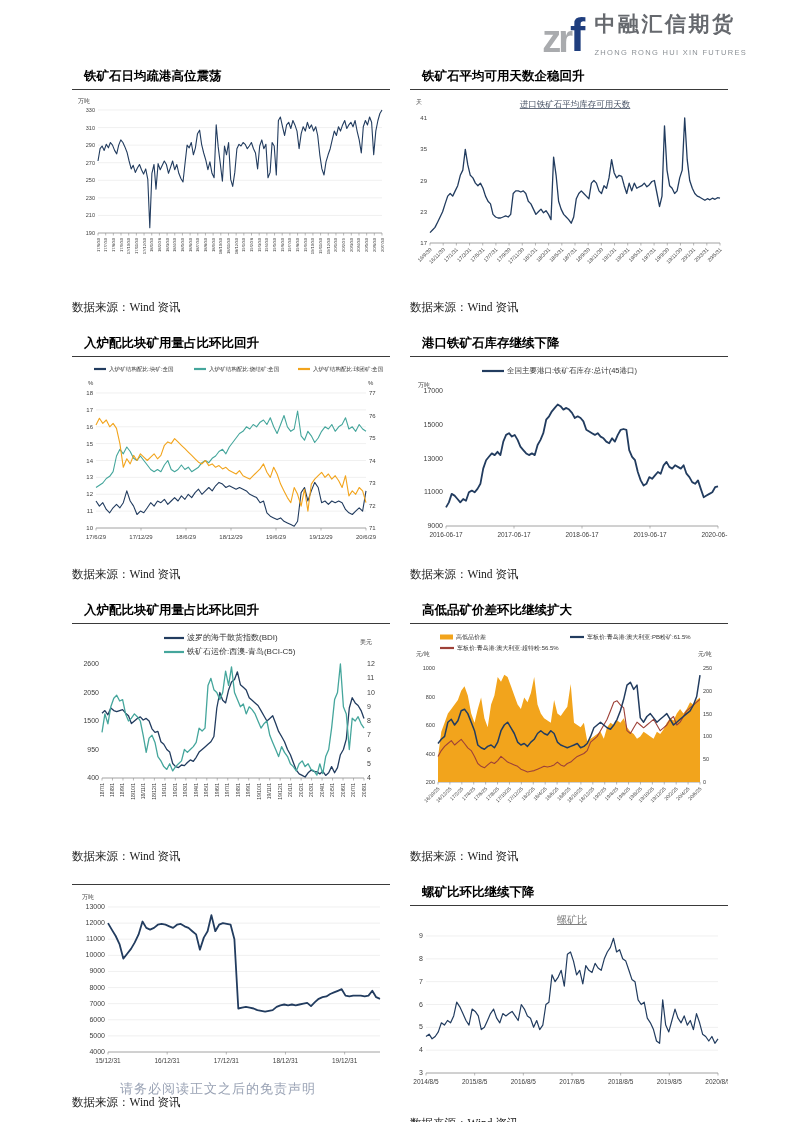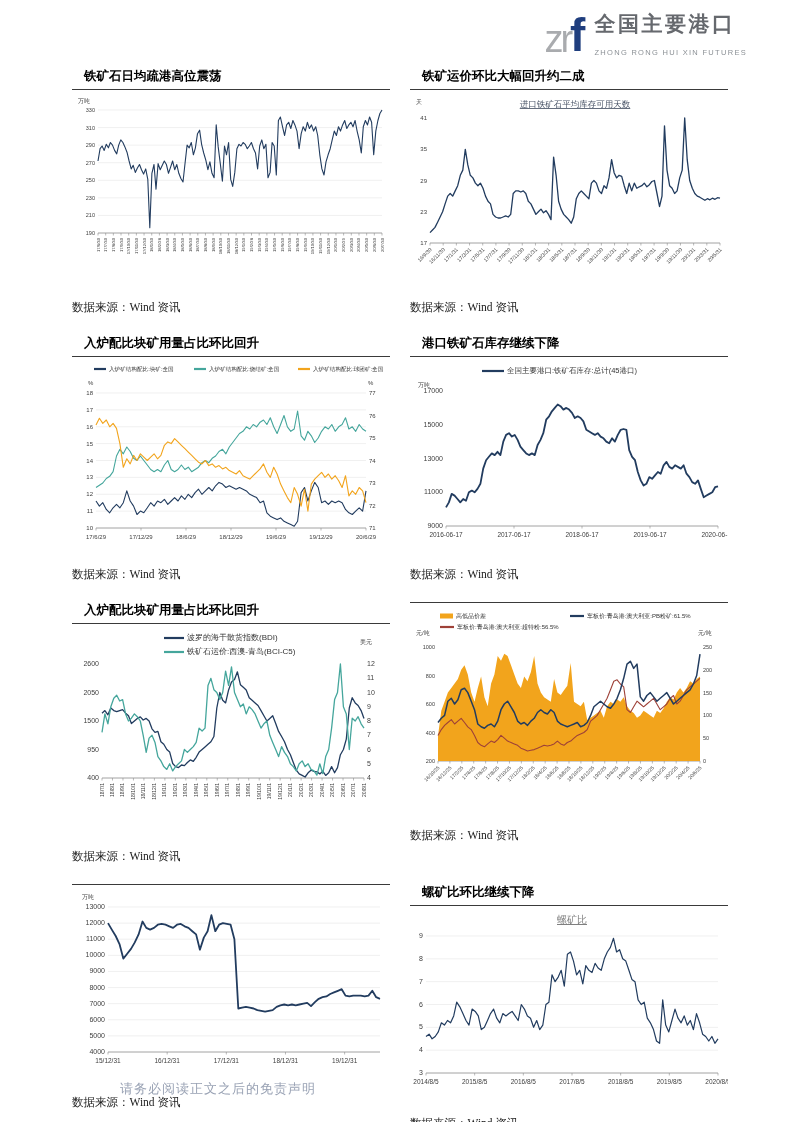--- a/index.html
+++ b/index.html
@@ -1,20 +1,20 @@
 <!DOCTYPE html>
 <html><head>
 <meta charset="utf-8">
 <style>
   html,body{margin:0;padding:0;}
   body{width:793px;height:1122px;background:#ffffff;position:relative;
        font-family:"Liberation Sans",sans-serif;overflow:hidden;}
   .page-header{position:absolute;top:12px;right:46px;display:flex;align-items:center;gap:9px;}
   .logo-mark{display:flex;align-items:flex-end;line-height:1;}
-  .logo-zr{font-weight:400;font-size:38px;color:#a9abae;letter-spacing:-3px;}
+  .logo-zr{font-weight:700;font-size:38px;color:#a9abae;letter-spacing:-3px;}
   .logo-f{font-weight:700;font-size:46px;color:#1f3e7e;margin-left:0px;}
   .logo-text{display:flex;flex-direction:column;line-height:1.1;}
   .logo-cn{font-size:21px;font-weight:700;color:#66696e;letter-spacing:2.5px;}
   .logo-en{font-size:7.5px;color:#8c9196;letter-spacing:1.3px;margin-top:14px;}
   .charts-grid{position:absolute;top:68px;left:72px;width:658px;
        display:grid;grid-template-columns:318px 318px;column-gap:22px;row-gap:24px;gap:20px;}
   figure.chart-fig{margin:0;padding:0;}
   .chart-title{font-size:12.5px;font-weight:700;color:#000;padding-left:12px;margin-bottom:4px;
        font-family:"Liberation Sans",sans-serif;}
   .title-rule{border-bottom:1.6px solid #3a3a3a;margin-bottom:4px;}
@@ -25,21 +25,21 @@
 </style>
 </head>
 <body>
 
 <header class="page-header">
   <div class="logo-mark">
     <span class="logo-zr">zr</span>
       <span class="logo-f">f</span>
   </div>
   <div class="logo-text">
-    <div class="logo-cn">全国主要港口</div>
+    <div class="logo-cn">中融汇信期货</div>
     <div class="logo-en">ZHONG RONG HUI XIN FUTURES</div>
   </div>
 </header>
 
 <main class="charts-grid">
     <figure class="chart-fig"><div class="chart-title">铁矿石日均疏港高位震荡</div><div class="title-rule"></div><svg viewBox="0 0 318 185" width="318" height="185">
         <text x="23" y="141" text-anchor="end" font-size="5.5" fill="#404040">190</text>
         <line x1="26" x2="310" y1="121.42857142857143" y2="121.42857142857143" stroke="#e9e9e9" stroke-width="0.7"></line>
         <text x="23" y="123.42857142857143" text-anchor="end" font-size="5.5" fill="#404040">210</text>
         <line x1="26" x2="310" y1="103.85714285714286" y2="103.85714285714286" stroke="#e9e9e9" stroke-width="0.7"></line>
@@ -127,21 +127,21 @@
         <text font-size="4.2" fill="#404040" transform="translate(288.47297297297297,144) rotate(-90)" text-anchor="end">20/4/30</text>
         <line x1="294.64864864864865" x2="294.64864864864865" y1="139" y2="141.5" stroke="#8c8c8c" stroke-width="0.6"></line>
         <text font-size="4.2" fill="#404040" transform="translate(296.14864864864865,144) rotate(-90)" text-anchor="end">20/5/30</text>
         <line x1="302.3243243243243" x2="302.3243243243243" y1="139" y2="141.5" stroke="#8c8c8c" stroke-width="0.6"></line>
         <text font-size="4.2" fill="#404040" transform="translate(303.8243243243243,144) rotate(-90)" text-anchor="end">20/6/30</text>
         <line x1="310" x2="310" y1="139" y2="141.5" stroke="#8c8c8c" stroke-width="0.6"></line>
         <text font-size="4.2" fill="#404040" transform="translate(311.5,144) rotate(-90)" text-anchor="end">20/7/30</text>
         <text x="6" y="9" font-size="6" fill="#404040">万吨</text>
         <path d="M26.0,67.0L28.1,54.7L30.1,52.0L32.2,56.4L34.3,50.3L36.4,53.8L38.4,48.5L40.5,51.1L42.6,56.4L44.7,59.9L46.7,51.1L48.8,45.9L50.9,48.5L52.9,52.9L55.0,58.2L57.1,67.0L59.2,74.9L61.2,71.3L63.3,78.4L65.4,74.0L67.5,70.5L69.5,75.7L71.6,80.1L73.7,74.9L75.8,85.4L77.8,133.7L79.9,79.3L82.0,70.5L84.0,95.1L86.1,69.6L88.2,75.7L90.3,71.3L92.3,67.0L94.4,70.5L96.5,79.3L98.6,73.1L100.6,67.0L102.7,75.7L104.8,70.5L106.8,79.3L108.9,84.5L111.0,88.0L113.1,68.7L115.1,51.1L117.2,53.8L119.3,48.5L121.4,60.8L123.4,53.8L125.5,39.7L127.6,36.2L129.6,50.3L131.7,59.0L133.8,66.1L135.9,75.7L137.9,67.8L140.0,79.3L142.1,83.7L144.2,30.9L146.2,52.9L148.3,69.6L150.4,87.2L152.5,52.0L154.5,60.8L156.6,48.5L158.7,85.4L160.7,92.4L162.8,78.4L164.9,54.7L167.0,50.3L169.0,52.0L171.1,48.5L173.2,50.3L175.3,54.7L177.3,52.0L179.4,48.5L181.5,54.7L183.5,59.0L185.6,74.9L187.7,52.0L189.8,45.9L191.8,54.7L193.9,50.3L196.0,83.7L198.1,78.4L200.1,48.5L202.2,52.0L204.3,81.0L206.4,26.5L208.4,23.0L210.5,32.7L212.6,41.5L214.6,30.9L216.7,28.3L218.8,34.5L220.9,26.5L222.9,30.9L225.0,37.1L227.1,54.7L229.2,39.7L231.2,32.7L233.3,37.1L235.4,28.3L237.4,34.5L239.5,30.9L241.6,37.1L243.7,32.7L245.7,41.5L247.8,60.8L249.9,74.9L252.0,81.0L254.0,67.8L256.1,60.8L258.2,54.7L260.2,45.9L262.3,37.1L264.4,41.5L266.5,32.7L268.5,37.1L270.6,30.9L272.7,26.5L274.8,34.5L276.8,30.9L278.9,28.3L281.0,32.7L283.1,26.5L285.1,37.1L287.2,45.9L289.3,59.0L291.3,32.7L293.4,26.5L295.5,30.9L297.6,23.0L299.6,28.3L301.7,60.8L303.8,37.1L305.9,26.5L307.9,19.5L310.0,16.0" fill="none" stroke="#223c5f" stroke-width="1.1" stroke-linejoin="round"></path>
       </svg><div class="chart-source">数据来源：Wind 资讯</div></figure>
-    <figure class="chart-fig"><div class="chart-title">铁矿运价环比大幅回升约二成</div><div class="title-rule"></div><svg viewBox="0 0 318 185" width="318" height="185">
+    <figure class="chart-fig"><div class="chart-title">铁矿石平均可用天数企稳回升</div><div class="title-rule"></div><svg viewBox="0 0 318 185" width="318" height="185">
         <text x="17" y="151" text-anchor="end" font-size="6" fill="#404040">17</text>
         <text x="17" y="119.75" text-anchor="end" font-size="6" fill="#404040">23</text>
         <text x="17" y="88.5" text-anchor="end" font-size="6" fill="#404040">29</text>
         <text x="17" y="57.25" text-anchor="end" font-size="6" fill="#404040">35</text>
         <text x="17" y="26" text-anchor="end" font-size="6" fill="#404040">41</text>
         <line x1="20" x2="310" y1="149" y2="149" stroke="#8c8c8c" stroke-width="0.8"></line>
         <line x1="20" x2="20" y1="149" y2="151.5" stroke="#8c8c8c" stroke-width="0.6"></line>
         <text font-size="5.2" fill="#404040" transform="translate(22,156) rotate(-45)" text-anchor="end">16/9/30</text>
         <line x1="33.18181818181818" x2="33.18181818181818" y1="149" y2="151.5" stroke="#8c8c8c" stroke-width="0.6"></line>
         <text font-size="5.2" fill="#404040" transform="translate(35.18181818181818,156) rotate(-45)" text-anchor="end">16/11/30</text>
@@ -334,21 +334,21 @@
         <line x1="292" x2="292" y1="150" y2="152.5" stroke="#8c8c8c" stroke-width="0.6"></line>
         <text font-size="5" fill="#404040" transform="translate(293.5,155) rotate(-90)" text-anchor="end">20/8/1</text>
         <text x="288" y="16" font-size="6" fill="#404040">美元</text>
         <line x1="92" x2="112" y1="10" y2="10" stroke="#223c5f" stroke-width="2.2"></line>
         <text x="115" y="12.2" font-size="8" fill="#333">波罗的海干散货指数(BDI)</text>
         <line x1="92" x2="112" y1="24" y2="24" stroke="#45a69c" stroke-width="2.2"></line>
         <text x="115" y="26.2" font-size="8" fill="#333">铁矿石运价:西澳-青岛(BCI-C5)</text>
         <path d="M30.0,85.2L32.9,82.6L35.9,86.8L38.8,80.0L41.8,82.6L44.7,83.7L47.7,82.6L50.6,81.6L53.6,85.2L56.5,87.8L59.4,95.6L62.4,93.0L65.3,90.4L68.3,88.9L71.2,92.0L74.2,90.4L77.1,93.0L80.0,100.8L83.0,104.4L85.9,103.4L88.9,113.7L91.8,116.3L94.8,121.5L97.7,124.1L100.7,135.5L103.6,138.6L106.5,139.6L109.5,137.0L112.4,137.6L115.4,134.5L118.3,131.9L121.3,133.4L124.2,129.3L127.1,124.1L130.1,121.5L133.0,118.9L136.0,116.3L138.9,113.7L141.9,108.5L144.8,80.0L147.8,64.5L150.7,72.3L153.6,74.9L156.6,61.9L159.5,54.1L162.5,51.5L165.4,43.8L168.4,56.7L171.3,59.3L174.2,61.9L177.2,69.7L180.1,72.3L183.1,74.9L186.0,77.5L189.0,82.6L191.9,87.8L194.9,93.0L197.8,90.4L200.7,87.8L203.7,95.6L206.6,103.4L209.6,108.5L212.5,113.7L215.5,121.5L218.4,126.7L221.3,134.5L224.3,142.2L227.2,145.9L230.2,147.4L233.1,149.0L236.1,144.8L239.0,142.2L242.0,143.3L244.9,143.8L247.8,145.9L250.8,143.3L253.7,147.4L256.7,144.8L259.6,138.6L262.6,144.8L265.5,139.6L268.4,126.7L271.4,121.5L274.3,111.1L277.3,80.0L280.2,69.7L283.2,74.9L286.1,77.5L289.1,82.6L292.0,90.4" fill="none" stroke="#223c5f" stroke-width="1.3" stroke-linejoin="round"></path>
         <path d="M30.0,104.4L32.9,85.9L35.9,95.8L38.8,78.8L41.8,70.2L44.7,67.3L47.7,73.0L50.6,71.6L53.6,85.9L56.5,93.0L59.4,90.2L62.4,85.9L65.3,88.7L68.3,93.0L71.2,107.3L74.2,124.4L77.1,110.1L80.0,107.3L83.0,114.4L85.9,128.6L88.9,132.9L91.8,138.6L94.8,141.4L97.7,135.8L100.7,142.9L103.6,138.6L106.5,135.8L109.5,132.9L112.4,121.5L115.4,124.4L118.3,121.5L121.3,118.6L124.2,114.4L127.1,100.1L130.1,103.0L133.0,100.1L136.0,57.4L138.9,50.3L141.9,61.7L144.8,64.5L147.8,71.6L150.7,64.5L153.6,43.1L156.6,57.4L159.5,38.8L162.5,64.5L165.4,71.6L168.4,78.8L171.3,75.9L174.2,85.9L177.2,78.8L180.1,81.6L183.1,85.9L186.0,93.0L189.0,100.1L191.9,95.8L194.9,93.0L197.8,107.3L200.7,114.4L203.7,121.5L206.6,128.6L209.6,118.6L212.5,124.4L215.5,128.6L218.4,135.8L221.3,138.6L224.3,142.9L227.2,135.8L230.2,132.9L233.1,138.6L236.1,135.8L239.0,141.4L242.0,142.9L244.9,147.1L247.8,135.8L250.8,145.7L253.7,128.6L256.7,121.5L259.6,100.1L262.6,71.6L265.5,64.5L268.4,36.0L271.4,78.8L274.3,85.9L277.3,121.5L280.2,90.2L283.2,93.0L286.1,88.7L289.1,95.8L292.0,100.1" fill="none" stroke="#45a69c" stroke-width="1.3" stroke-linejoin="round"></path>
       </svg><div class="chart-source">数据来源：Wind 资讯</div></figure>
-    <figure class="chart-fig"><div class="title-rule"></div><svg viewBox="0 0 318 200" width="318" height="200">
+    <figure class="chart-fig"><div class="chart-title">高低品矿价差环比继续扩大</div><div class="title-rule"></div><svg viewBox="0 0 318 200" width="318" height="200">
         <text x="25" y="156" text-anchor="end" font-size="5.5" fill="#404040">200</text>
         <text x="25" y="127.5" text-anchor="end" font-size="5.5" fill="#404040">400</text>
         <text x="25" y="99" text-anchor="end" font-size="5.5" fill="#404040">600</text>
         <text x="25" y="70.5" text-anchor="end" font-size="5.5" fill="#404040">800</text>
         <text x="25" y="42" text-anchor="end" font-size="5.5" fill="#404040">1000</text>
         <text x="293" y="156" text-anchor="start" font-size="5.5" fill="#404040">0</text>
         <text x="293" y="133.2" text-anchor="start" font-size="5.5" fill="#404040">50</text>
         <text x="293" y="110.39999999999999" text-anchor="start" font-size="5.5" fill="#404040">100</text>
         <text x="293" y="87.6" text-anchor="start" font-size="5.5" fill="#404040">150</text>
         <text x="293" y="64.8" text-anchor="start" font-size="5.5" fill="#404040">200</text>

